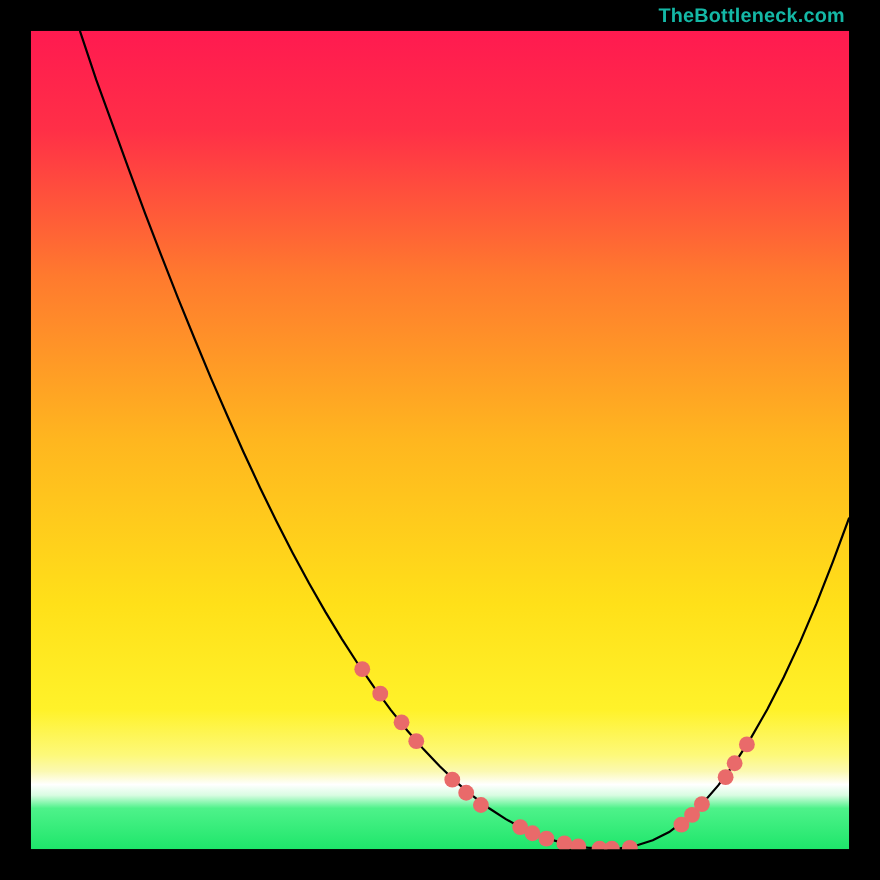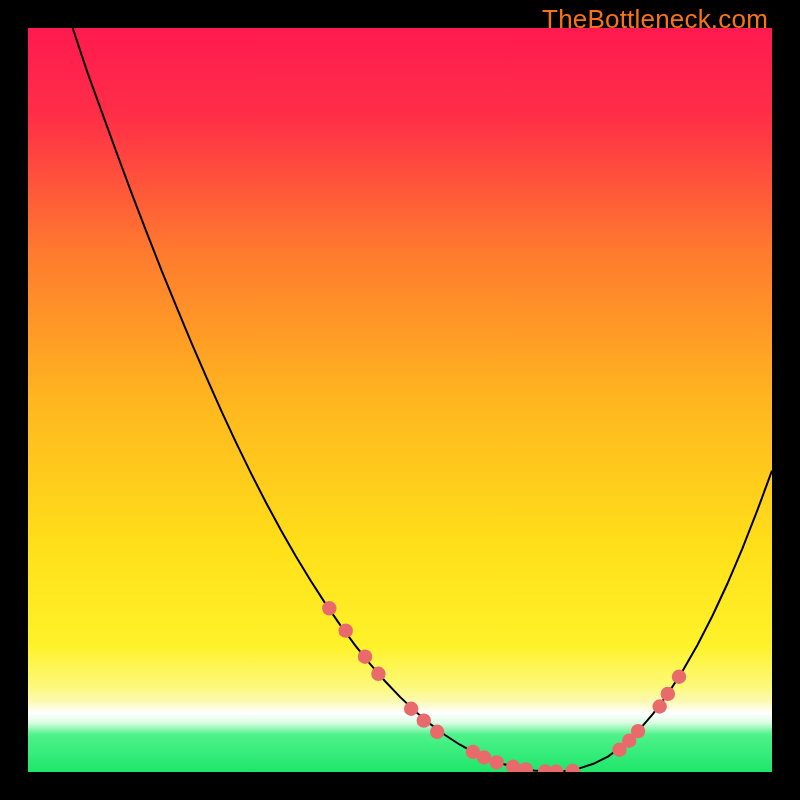--- a/index.html
+++ b/index.html
@@ -23,23 +23,23 @@
     position: absolute;
     left: 0;
     top: 0;
     width: 744px;
     height: 744px;
   }
   .watermark {
     position: absolute;
     top: 4px;
     right: 32px;
-    color: #f97316;
-    font-size: 26px;
-    font-weight: 400;
+    color: #14b8a6;
+    font-size: 18px;
+    font-weight: 700;
     letter-spacing: 0.2px;
     user-select: none;
   }
 </style>
 </head>
 <body>
 
 <div class="frame">
   <svg class="plot-area" viewBox="0 0 744 744" preserveAspectRatio="none">
     <defs>

